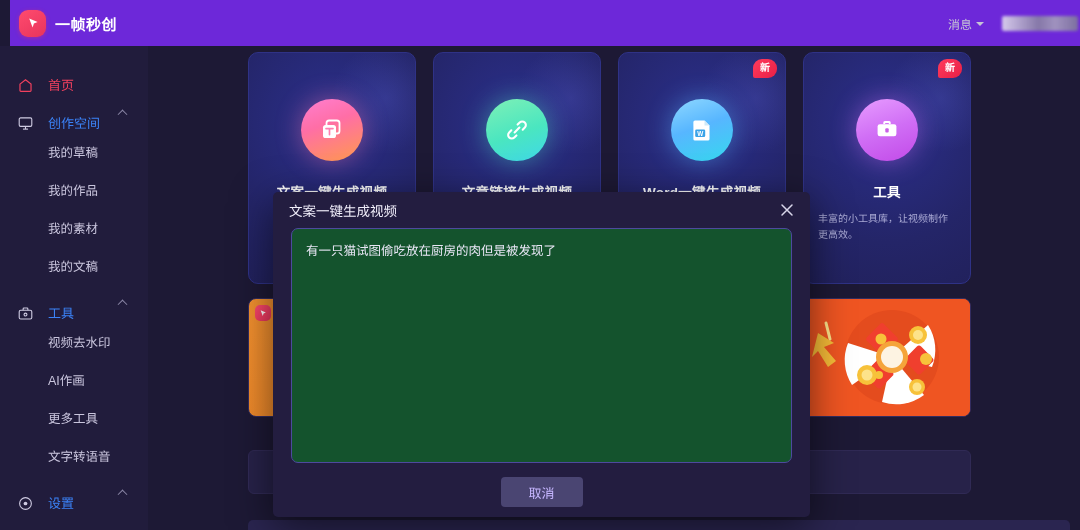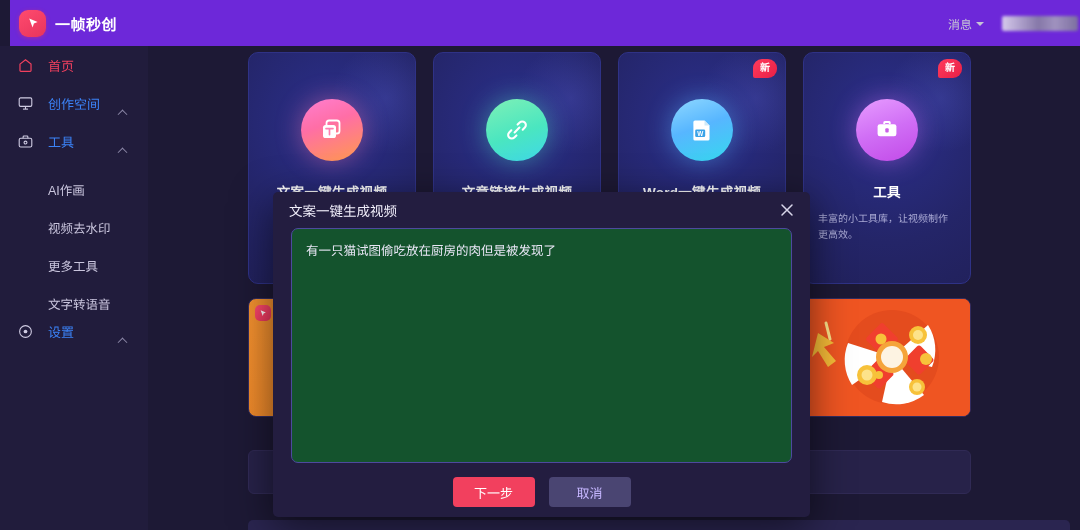--- a/index.html
+++ b/index.html
@@ -49,21 +49,21 @@
   }
 
   
   .sidebar {
     position: absolute; left: 0; top: 46px; width: 148px; height: 484px;
     background: #211c3c;
     z-index: 4;
     padding-top: 10px;
   }
   .nav-group-head {
-    display: flex; align-items: flex-start; height: 38px; padding-left: 16px; gap: 14px;
+    display: flex; align-items: flex-end; height: 38px; padding-left: 16px; gap: 14px;
     cursor: pointer; position: relative;
   }
   .nav-icon { width: 18px; height: 18px; display:flex; align-items:center; justify-content:center; flex: none; }
   .nav-icon svg { display:block; }
   .nav-label { font-size: 13px; color: #3b82f6; }
   .nav-group-head.active .nav-label { color: #f2405e; }
   .caret {
     position: absolute; right: 22px; top: 50%; width: 7px; height: 7px;
     border-left: 1.3px solid #8d88a8; border-top: 1.3px solid #8d88a8;
     transform: translateY(-30%) rotate(45deg);
@@ -221,35 +221,41 @@
       <span class="nav-icon">
         <svg width="17" height="17" viewBox="0 0 20 20" fill="none" stroke="#cfcbe2" stroke-width="1.3">
           <rect x="2.6" y="3.4" width="14.8" height="10" rx="1.6"></rect>
           <path d="M7 16.6 h6"></path>
           <path d="M10 13.4 v3.2"></path>
         </svg>
       </span>
       <span class="nav-label">创作空间</span>
       <span class="caret"></span>
     </div>
+    <div class="nav-sub">
+      <div class="nav-sub-item">我的草稿</div>
+      <div class="nav-sub-item">我的作品</div>
+      <div class="nav-sub-item">我的素材</div>
+      <div class="nav-sub-item">我的文稿</div>
+    </div>
 
     <div class="nav-group-head">
       <span class="nav-icon">
         <svg width="17" height="17" viewBox="0 0 20 20" fill="none" stroke="#cfcbe2" stroke-width="1.3">
           <rect x="2.6" y="6.2" width="14.8" height="10.2" rx="1.8"></rect>
           <path d="M7.2 6.2 V4.6 a1 1 0 0 1 1-1 h3.6 a1 1 0 0 1 1 1 v1.6"></path>
           <circle cx="10" cy="11.3" r="1.7"></circle>
         </svg>
       </span>
       <span class="nav-label">工具</span>
       <span class="caret"></span>
     </div>
     <div class="nav-sub">
+      <div class="nav-sub-item">视频去水印</div>
       <div class="nav-sub-item">AI作画</div>
-      <div class="nav-sub-item">视频去水印</div>
       <div class="nav-sub-item">更多工具</div>
       <div class="nav-sub-item">文字转语音</div>
     </div>
 
     <div class="nav-group-head">
       <span class="nav-icon">
         <svg width="17" height="17" viewBox="0 0 20 20" fill="none" stroke="#cfcbe2" stroke-width="1.3">
           <circle cx="10" cy="10" r="6.9"></circle>
           <circle cx="10" cy="10" r="2.2" fill="#cfcbe2" stroke="none"></circle>
         </svg>
@@ -371,18 +377,17 @@
       <span class="modal-close">
         <svg width="14" height="14" viewBox="0 0 14 14" stroke="#d9d6ea" stroke-width="1.5" stroke-linecap="round">
           <path d="M2 2 L12 12 M12 2 L2 12"></path>
         </svg>
       </span>
     </div>
     <div class="modal-body">
       <textarea class="script-area" placeholder="请输入文案内容" style="">有一只猫试图偷吃放在厨房的肉但是被发现了</textarea>
     </div>
     <div class="modal-foot">
-      <button class="btn btn-primary">下一步</button>
       <button class="btn btn-secondary">取消</button>
     </div>
   </div>
 
 </div>
 
 </body></html>

